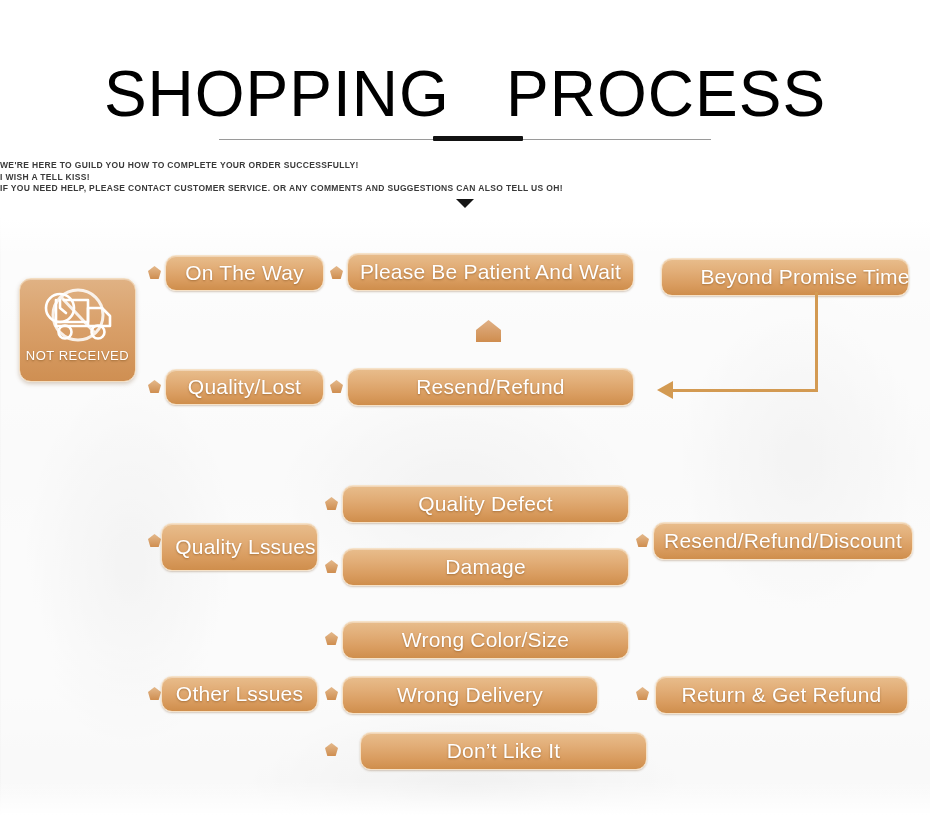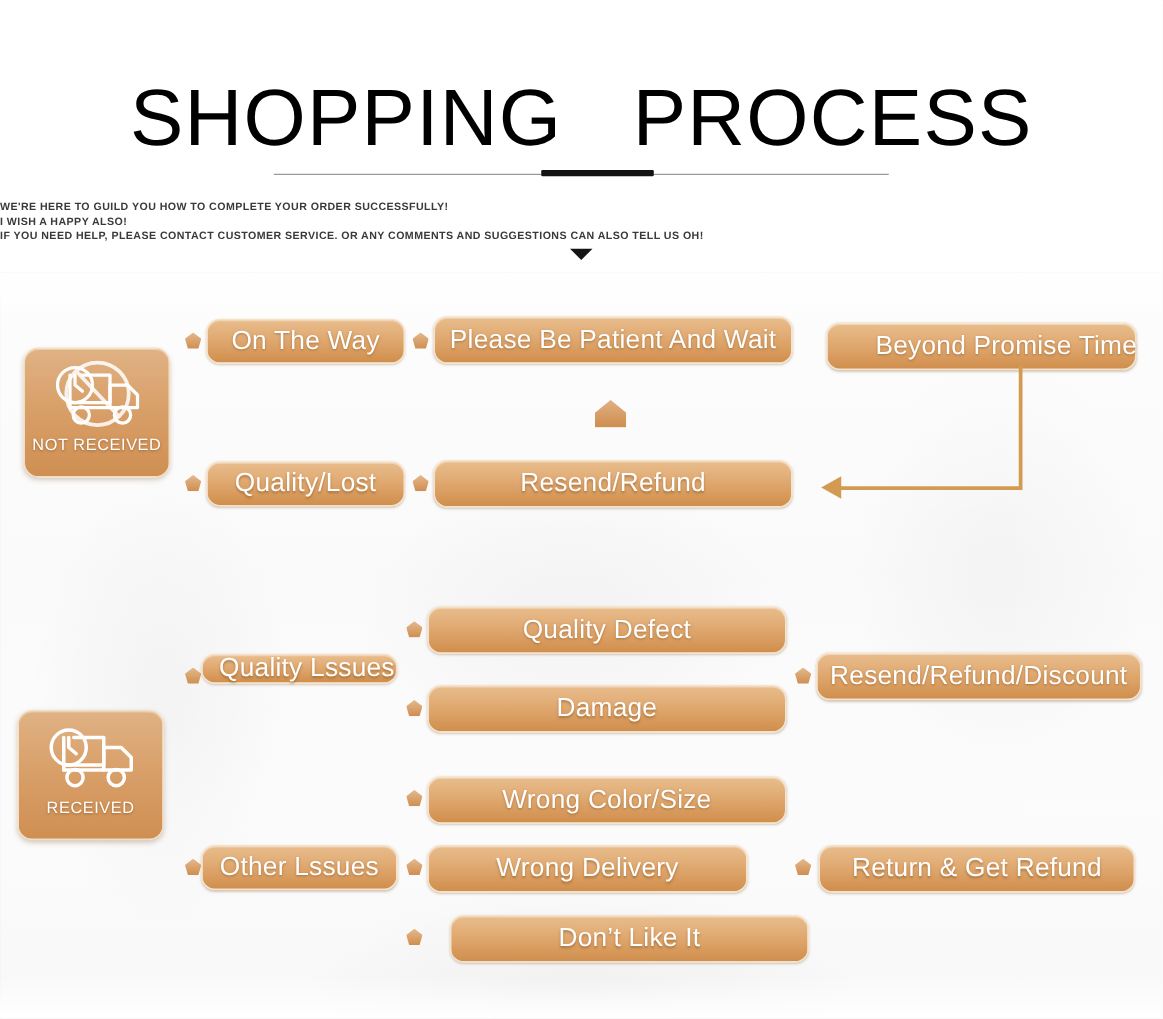--- a/index.html
+++ b/index.html
@@ -120,21 +120,21 @@
 <div class="page">
 
   <div class="top-rule"></div>
 
   <div class="header">
     <div class="title">SHOPPING   PROCESS</div>
     <div class="divider"></div>
     <div class="divider-thick"></div>
     <div class="subtitle">
       <div>WE'RE HERE TO GUILD YOU HOW TO COMPLETE YOUR ORDER SUCCESSFULLY!</div>
-      <div>I WISH A HAPPY ALSO!</div>
+      <div>I WISH A TELL KISS!</div>
       <div>IF YOU NEED HELP, PLEASE CONTACT CUSTOMER SERVICE. OR ANY COMMENTS AND SUGGESTIONS CAN ALSO TELL US OH!</div>
     </div>
     <div class="caret"></div>
   </div>
 
   <div class="board">
     <div class="photo"></div>
     <div class="photo-veil"></div>
     <div class="photo-top-fade"></div>
     <div class="photo-bot-fade"></div>
@@ -152,35 +152,20 @@
           <path d="M20 12 V38"></path>
         </g>
         <g fill="none" stroke="#ffffff" stroke-width="3" opacity=".85">
           <circle cx="42" cy="27" r="25"></circle>
           <path d="M25 9 L59 45"></path>
         </g>
       </svg>
       <div class="badge-label">NOT RECEIVED</div>
     </div>
 
-    <div class="badge" style="left:14px;top:350px;width:117px;height:104px;">
-      <svg class="badge-icon" viewBox="0 0 84 58">
-        <g fill="none" stroke="#ffffff" stroke-width="2.8" stroke-linecap="round" stroke-linejoin="round">
-          <circle cx="24" cy="20" r="14"></circle>
-          <path d="M24 12 V20 L30 25"></path>
-          <path d="M20 34 H52 V12 H28"></path>
-          <path d="M52 20 H66 L74 28 V38 H52 Z"></path>
-          <path d="M20 38 H52"></path>
-          <circle cx="29" cy="44" r="6.5"></circle>
-          <circle cx="62" cy="44" r="6.5"></circle>
-          <path d="M20 12 V38"></path>
-        </g>
-      </svg>
-      <div class="badge-label">RECEIVED</div>
-    </div>
 
     <div class="marker" style="left:148px;top:48px;"></div>
     <div class="pill" style="left:165px;top:37px;width:159px;height:36px;">On The Way</div>
 
     <div class="marker" style="left:330px;top:48px;"></div>
     <div class="pill" style="left:347px;top:35px;width:287px;height:38px;">Please Be Patient And Wait</div>
 
     <div class="pill" style="left:661px;top:40px;width:248px;height:38px;padding-left:40px;">Beyond Promise Time</div>
 
     <div class="conn conn-v" style="left:815px;top:74px;height:100px;"></div>
@@ -189,21 +174,21 @@
 
     <div class="house" style="left:476px;top:102px;"></div>
 
     <div class="marker" style="left:148px;top:162px;"></div>
     <div class="pill" style="left:165px;top:151px;width:159px;height:36px;">Quality/Lost</div>
 
     <div class="marker" style="left:330px;top:162px;"></div>
     <div class="pill" style="left:347px;top:150px;width:287px;height:38px;">Resend/Refund</div>
 
     <div class="marker" style="left:148px;top:316px;"></div>
-    <div class="pill" style="left:161px;top:305px;width:157px;height:24px;padding-left:12px;">Quality Lssues</div>
+    <div class="pill" style="left:161px;top:305px;width:157px;height:48px;padding-left:12px;">Quality Lssues</div>
 
     <div class="marker" style="left:325px;top:279px;"></div>
     <div class="pill" style="left:342px;top:267px;width:287px;height:38px;">Quality Defect</div>
 
     <div class="marker" style="left:325px;top:342px;"></div>
     <div class="pill" style="left:342px;top:330px;width:287px;height:38px;">Damage</div>
 
     <div class="marker" style="left:636px;top:316px;"></div>
     <div class="pill" style="left:653px;top:304px;width:260px;height:38px;">Resend/Refund/Discount</div>
 

